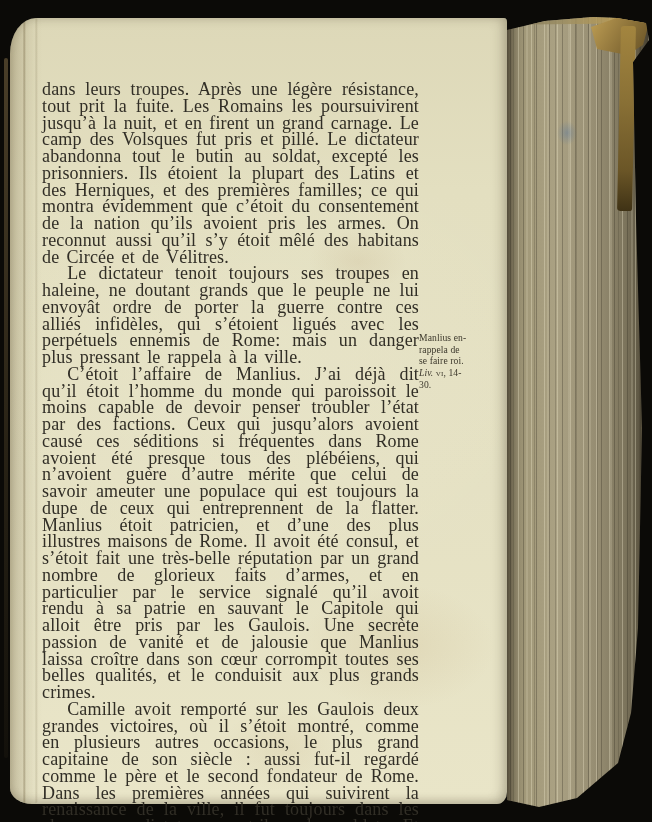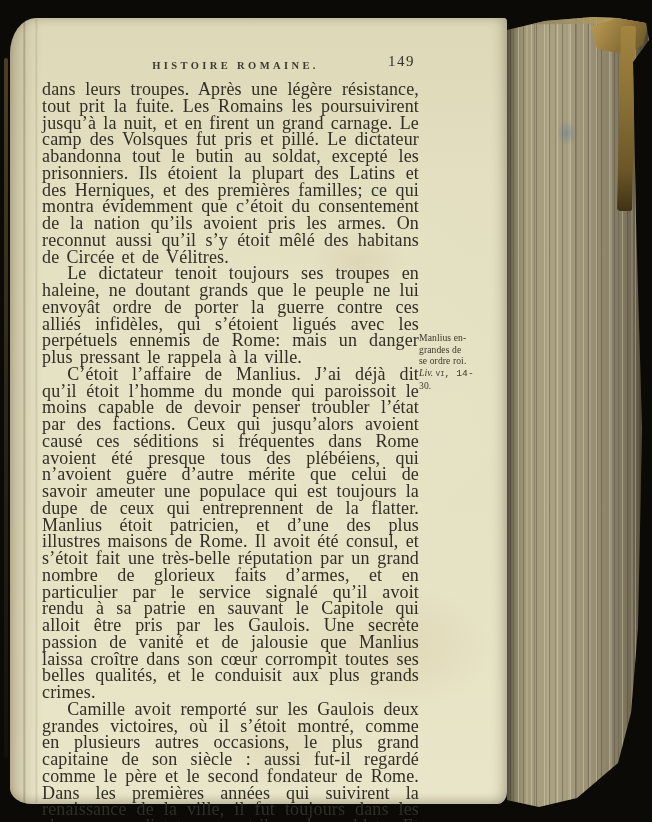--- a/index.html
+++ b/index.html
@@ -63,21 +63,21 @@
   .text-column p { text-indent:1.4em; }
   .text-column p.first { text-indent:0; }
 
   
   .margin-note {
     position:absolute; left:409px; top:314px; width:72px;
     font-size:9.6px; line-height:11.7px; color:#3c382c;
     letter-spacing:.1px;
   }
   .margin-note .cite-abbr { font-style:italic;margin-top:44px; }
-  .margin-note .sc { font-variant:small-caps;font-family:Liberation Mono, monospace; }
+  .margin-note .sc { font-variant:small-caps; }
 
   
   .fore-edge {
     position:absolute; left:505px; top:8px; width:147px; height:804px;
     clip-path:polygon(2px 22px, 40px 13px, 88px 9px, 112px 10px, 141px 15px,
                       144px 32px, 128px 54px, 131px 210px, 137px 420px,
                       133px 620px, 126px 705px, 113px 755px, 72px 790px,
                       34px 799px, 2px 792px);
     background:
       repeating-linear-gradient(90deg, rgba(238,231,203,.35) 0 1px, rgba(0,0,0,0) 1px 5px, rgba(45,40,28,.30) 5px 6px, rgba(0,0,0,0) 6px 13px),
@@ -108,36 +108,32 @@
 </head>
 <body>
 
 <div class="photo">
 
   <div class="page-sliver"></div>
 
   <div class="page">
     <div class="gutter"></div>
 
-    <div class="running-header">
-      <span class="header-title">HISTOIRE ROMAINE.</span>
-      <span class="page-number">149</span>
-    </div>
 
     <div class="text-column">
       <p class="first">dans leurs troupes. Après une légère résistance, tout prit la fuite. Les Romains les poursuivirent jusqu’à la nuit, et en firent un grand carnage. Le camp des Volsques fut pris et pillé. Le dictateur abandonna tout le butin au soldat, excepté les prisonniers. Ils étoient la plupart des Latins et des Herniques, et des premières familles; ce qui montra évidemment que c’étoit du consentement de la nation qu’ils avoient pris les armes. On reconnut aussi qu’il s’y étoit mêlé des habitans de Circée et de Vélitres.</p>
       <p>Le dictateur tenoit toujours ses troupes en haleine, ne doutant grands que le peuple ne lui envoyât ordre de porter la guerre contre ces alliés infidèles, qui s’étoient ligués avec les perpétuels ennemis de Rome: mais un danger plus pressant le rappela à la ville.</p>
       <p>C’étoit l’affaire de Manlius. J’ai déjà dit qu’il étoit l’homme du monde qui paroissoit le moins capable de devoir penser troubler l’état par des factions. Ceux qui jusqu’alors avoient causé ces séditions si fréquentes dans Rome avoient été presque tous des plébéiens, qui n’avoient guère d’autre mérite que celui de savoir ameuter une populace qui est toujours la dupe de ceux qui entreprennent de la flatter. Manlius étoit patricien, et d’une des plus illustres maisons de Rome. Il avoit été consul, et s’étoit fait une très-belle réputation par un grand nombre de glorieux faits d’armes, et en particulier par le service signalé qu’il avoit rendu à sa patrie en sauvant le Capitole qui alloit être pris par les Gaulois. Une secrète passion de vanité et de jalousie que Manlius laissa croître dans son cœur corrompit toutes ses belles qualités, et le conduisit aux plus grands crimes.</p>
       <p>Camille avoit remporté sur les Gaulois deux grandes victoires, où il s’étoit montré, comme en plusieurs autres occasions, le plus grand capitaine de son siècle : aussi fut-il regardé comme le père et le second fondateur de Rome. Dans les premières années qui suivirent la renaissance de la ville, il fut toujours dans les charges, ou dictateur, ou tribun des soldats. Et même, lorsqu’il n’étoit que simple</p>
     </div>
 
     <div class="margin-note">
       <span>Manlius en-</span><br>
-      <span>grandes de</span><br>
-      <span>se ordre roi.</span><br>
+      <span>rappela de</span><br>
+      <span>se faire roi.</span><br>
       <span class="cite-abbr">Liv.</span>
       <span class="sc">vi, 14-</span><br>
       <span>30.</span>
     </div>
   </div>
 
   <div class="fore-edge">
     <div class="corner-flap"></div>
     <div class="cover-edge"></div>
     <div class="edge-stamp"></div>

